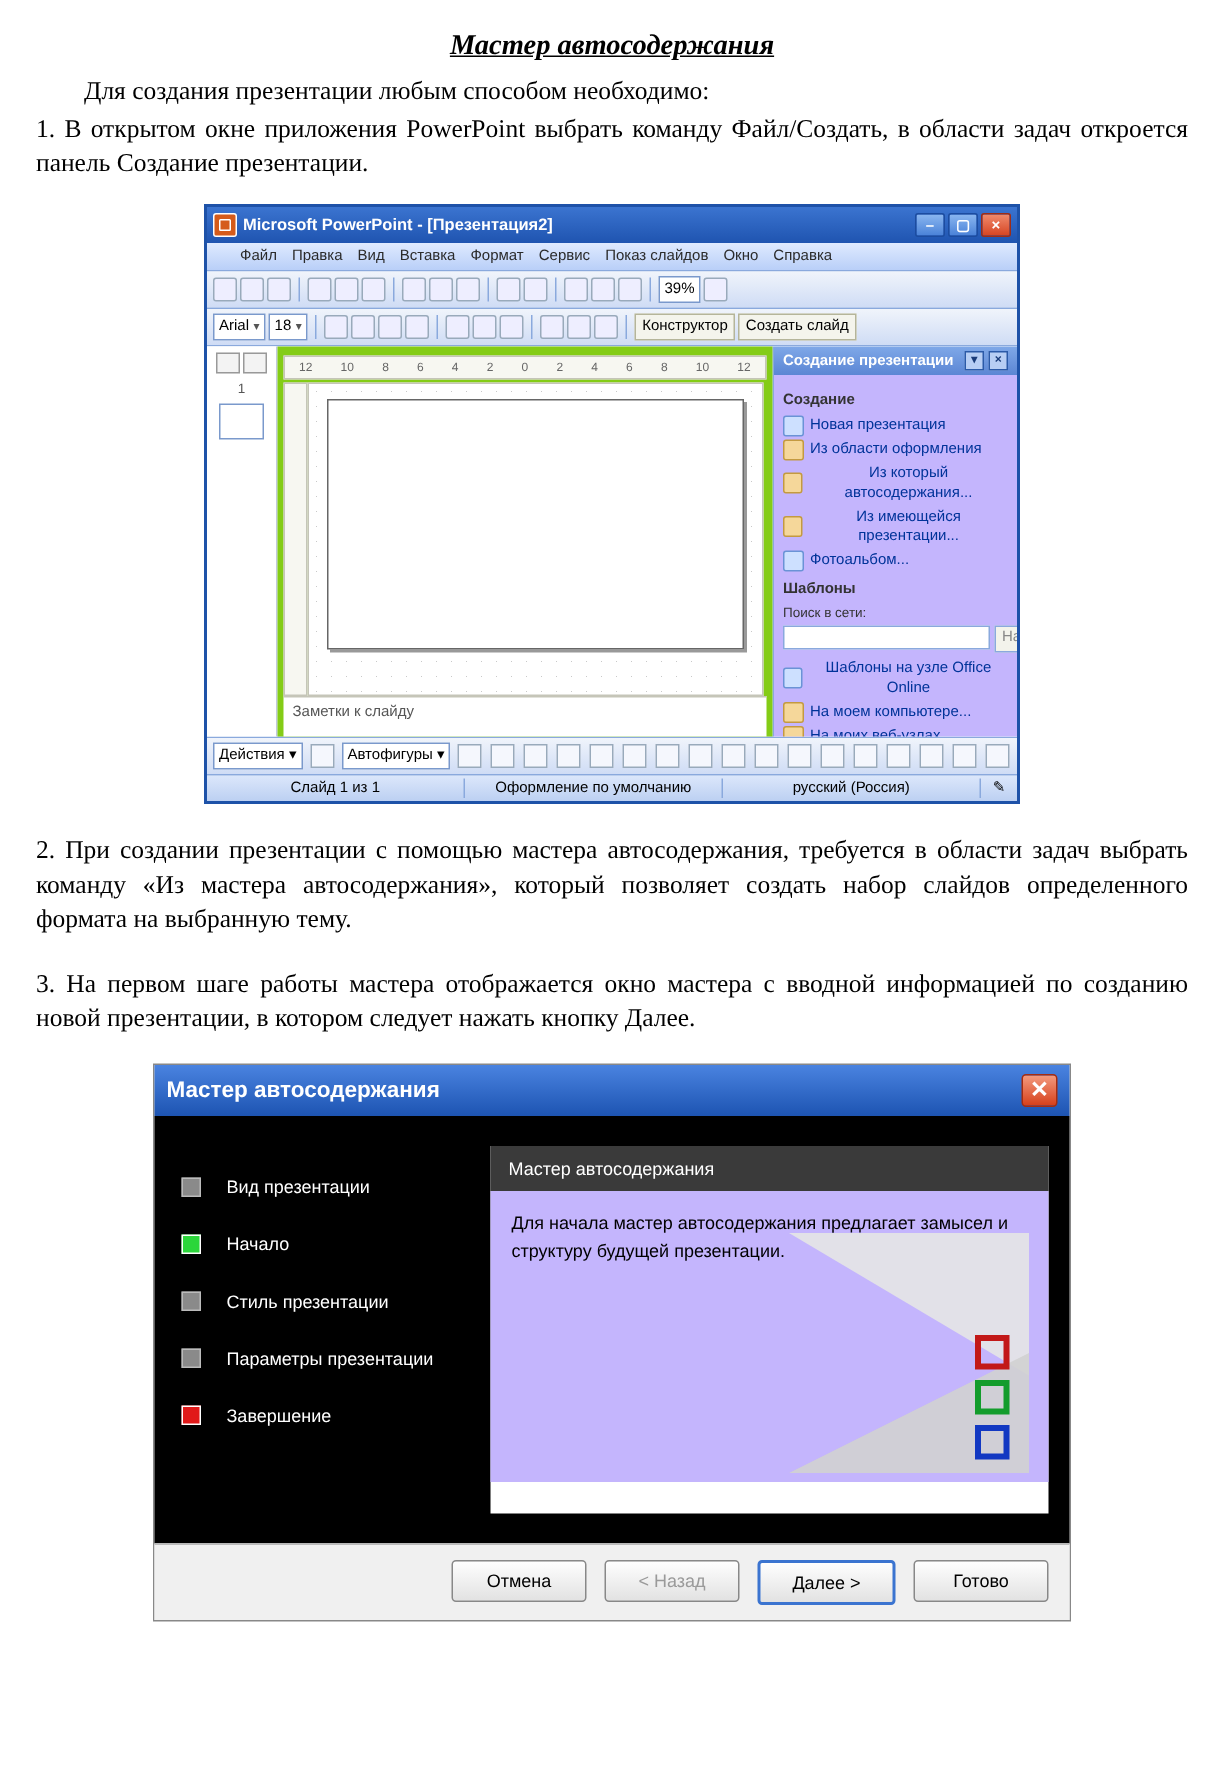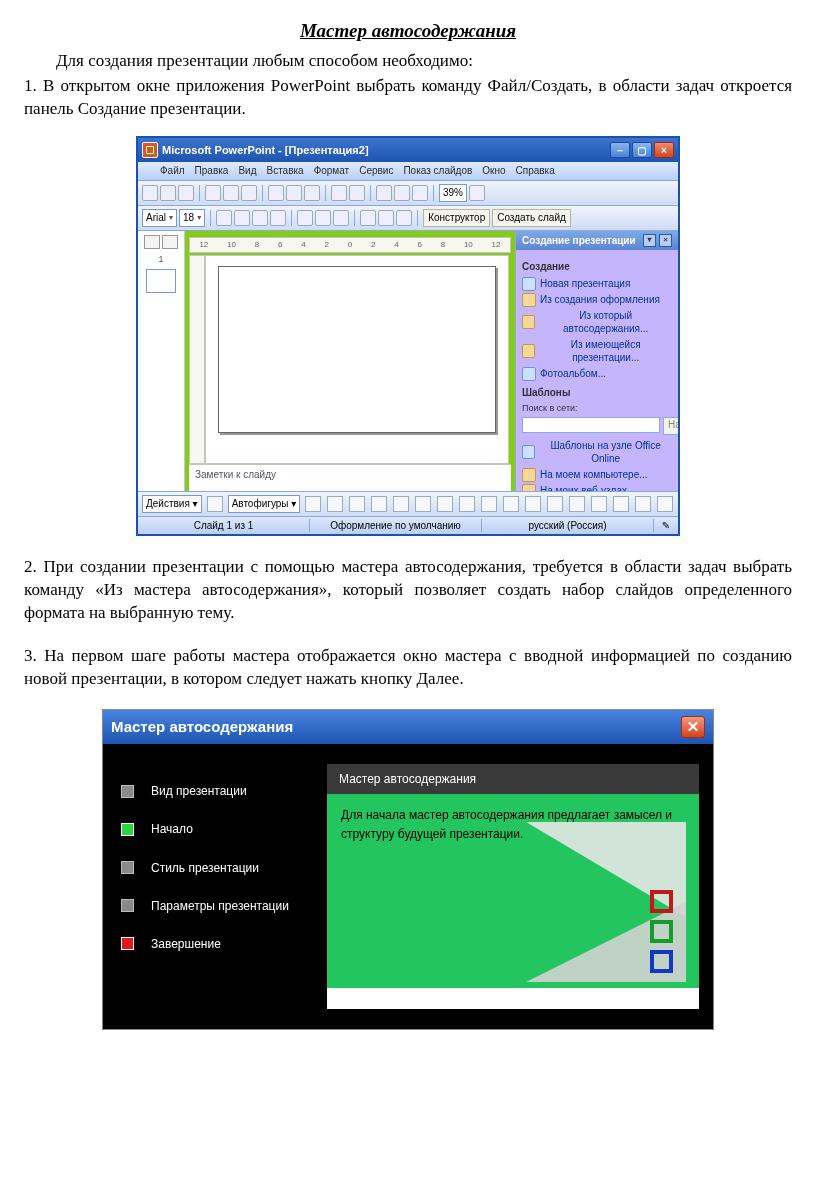--- a/index.html
+++ b/index.html
@@ -122,21 +122,21 @@
   .wiz-body{display:flex;background:#000;padding: 20px 14px 20px 18px; gap:16px; min-height:245px;}
   .wiz-steps{width:190px;color:#fff;}
   .wiz-step{display:flex;align-items:center;gap:9px;margin:16px 0;font-size:12px;}
   .wiz-step .sq{width:13px;height:13px;box-sizing:border-box;}
   .wiz-step .sq.start{background:#2bd63a;border:1px solid #fff;}
   .wiz-step .sq.mid{background:#8a8a8a;border:1px solid #bbb;}
   .wiz-step .sq.end{background:#e11919;border:1px solid #fff;}
   .wiz-step .lbl{background:#000;padding:3px 8px;white-space:nowrap;}
   .wiz-right{flex:1;position:relative;background:#fff;}
   .wiz-right-head{background:#3a3a3a;color:#fff;padding:7px 12px;font-size:12px;}
-  .wiz-right-body{padding:12px 14px;background:#22c55e;color:#000;font-size:12px;line-height:1.55;position:relative;min-height:170px;}
+  .wiz-right-body{padding:12px 14px;background:#c4b5fd;color:#000;font-size:12px;line-height:1.55;position:relative;min-height:170px;}
   .wiz-deco{position:absolute;right:8px;bottom:6px;width:165px;height:160px;pointer-events:none;}
   .wiz-deco .bigtri{position:absolute;top:0;left:0;width:0;height:0;border-left:160px solid transparent;border-top:95px solid #e5e5e5;opacity:.9;}
   .wiz-deco .bigtri2{position:absolute;bottom:0;left:0;width:0;height:0;border-left:160px solid transparent;border-bottom:80px solid #d2d2d2;opacity:.9;}
   .wiz-deco .sq1{position:absolute;right:18px;top:68px;width:15px;height:15px;border:4px solid #c21818;}
   .wiz-deco .sq2{position:absolute;right:18px;top:98px;width:15px;height:15px;border:4px solid #139c2c;}
   .wiz-deco .sq3{position:absolute;right:18px;top:128px;width:15px;height:15px;border:4px solid #1238c2;}
   .wiz-buttons{background:#f0f0f0;border-top:1px solid #bbb;padding:10px 14px;display:flex;justify-content:flex-end;gap:12px;}
   .wiz-btn{min-width:88px;height:26px;border:1px solid #888;background:linear-gradient(#fefefe,#e2e2e2);border-radius:3px;font-size:12px;font-family:Tahoma,sans-serif;display:flex;align-items:center;justify-content:center;}
   .wiz-btn.disabled{color:#9a9a9a;}
   .wiz-btn.primary{border:2px solid #3b74d0;}
@@ -255,21 +255,21 @@
           </div>
         </div>
         <div class="pp-tp-body">
           <div class="pp-tp-sec">Создание</div>
           <div class="pp-tp-link">
               <span class="li-ico b"></span>
               <span>Новая презентация</span>
             </div>
           <div class="pp-tp-link">
               <span class="li-ico o"></span>
-              <span>Из создания оформления</span>
+              <span>Из области оформления</span>
             </div>
           <div class="pp-tp-link">
               <span class="li-ico o"></span>
               <span>Из который автосодержания...</span>
             </div>
           <div class="pp-tp-link">
               <span class="li-ico o"></span>
               <span>Из имеющейся презентации...</span>
             </div>
           <div class="pp-tp-link">
@@ -369,14 +369,20 @@
           <div class="wiz-deco">
             <div class="bigtri"></div>
             <div class="bigtri2"></div>
             <div class="sq1"></div>
             <div class="sq2"></div>
             <div class="sq3"></div>
           </div>
         </div>
       </div>
     </div>
+    <div class="wiz-buttons">
+      <div class="wiz-btn">Отмена</div>
+      <div class="wiz-btn disabled">&lt; Назад</div>
+      <div class="wiz-btn primary">Далее &gt;</div>
+      <div class="wiz-btn">Готово</div>
+    </div>
   </div>
 </div>
 
 </body></html>

